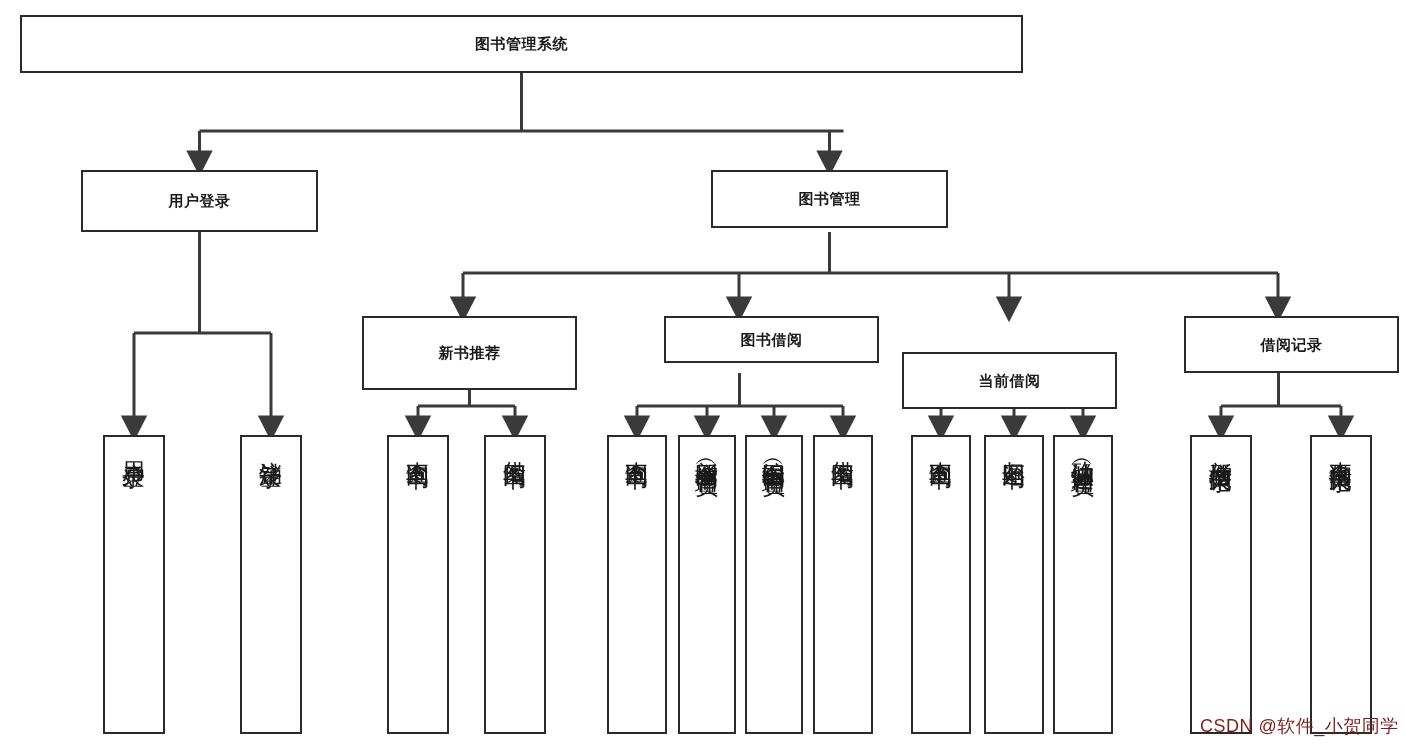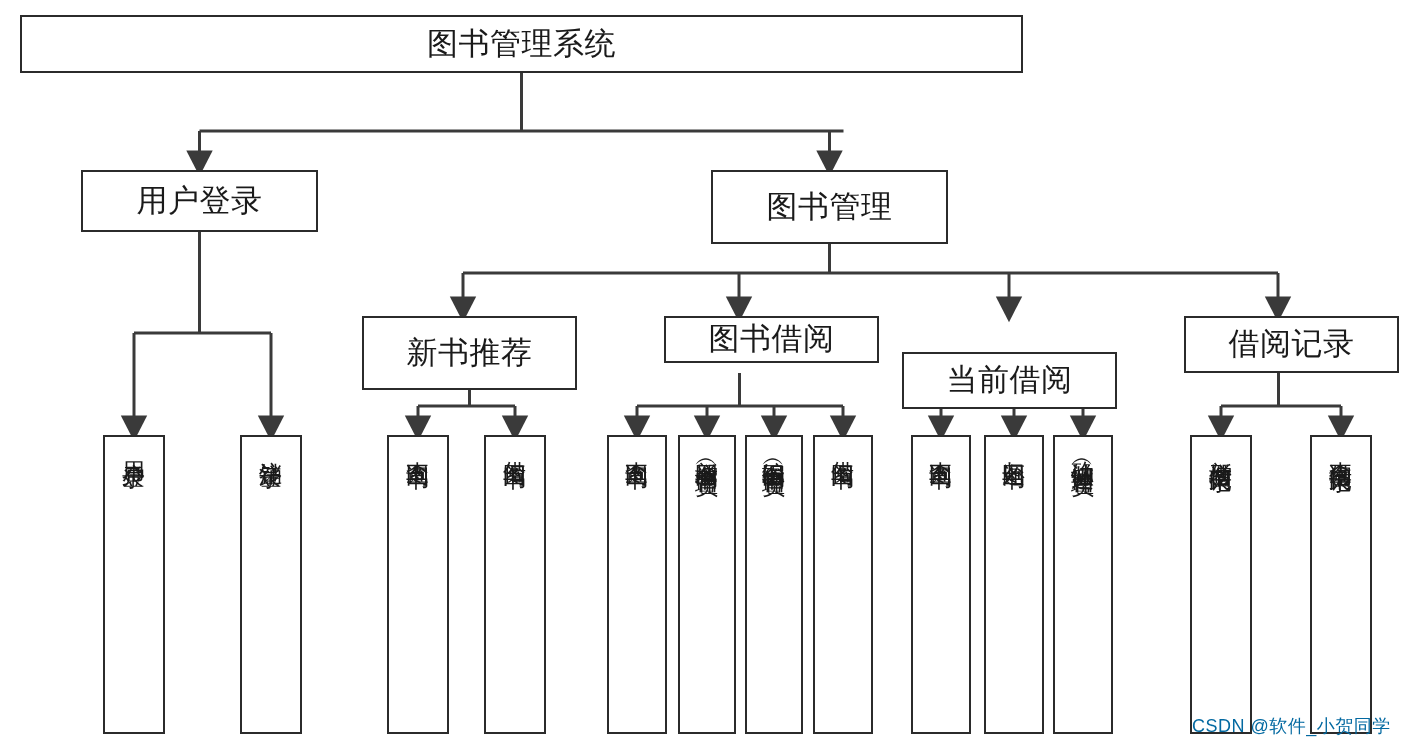--- a/index.html
+++ b/index.html
@@ -35,40 +35,42 @@
     color: #1a1a1a;
   }
   .node .label {
     display: block;
     text-align: center;
     line-height: 1.18;
     letter-spacing: 0.5px;
   }
   .node.horizontal .label {
     writing-mode: horizontal-tb;
-    font-size: 31px;
+    font-size: 15px;
+    font-weight: bold;
   }
   .node.vertical {
     align-items: flex-start;
     padding-top: 6px;
   }
   .node.vertical .label {
     writing-mode: vertical-rl;
     text-orientation: upright;
     font-size: 23px;
     line-height: 1.05;
     letter-spacing: 2px;
     white-space: nowrap;
   }
   .watermark {
     position: absolute;
     font-size: 18px;
-    color: #0369a1;
+    color: #7f1d1d;
     white-space: nowrap;
     letter-spacing: 0.5px;
+    padding-left: 8px;
   }
 </style>
 </head>
 <body>
 
 <div id="diagram-root">
 
   <svg class="wires" viewBox="0 0 1405 747">
     <defs>
       <marker id="arrow" markerWidth="11" markerHeight="11" refX="4.2" refY="5" orient="auto" markerUnits="strokeWidth">
@@ -119,21 +121,21 @@
     </g>
   </svg>
 
   <div class="node horizontal" style="left:20px; top:15px; width:1003px; height:58px;">
     <span class="label">图书管理系统</span>
   </div>
 
   <div class="node horizontal" style="left:81px; top:170px; width:237px; height:62px;">
     <span class="label">用户登录</span>
   </div>
-  <div class="node horizontal" style="left:711px; top:170px; width:237px; height:74px;">
+  <div class="node horizontal" style="left:711px; top:170px; width:237px; height:58px;">
     <span class="label">图书管理</span>
   </div>
 
   <div class="node horizontal" style="left:362px; top:316px; width:215px; height:74px;">
     <span class="label">新书推荐</span>
   </div>
   <div class="node horizontal" style="left:664px; top:316px; width:215px; height:47px;">
     <span class="label">图书借阅</span>
   </div>
   <div class="node horizontal" style="left:902px; top:316px; width:215px; height:57px;margin-top:36px;">

